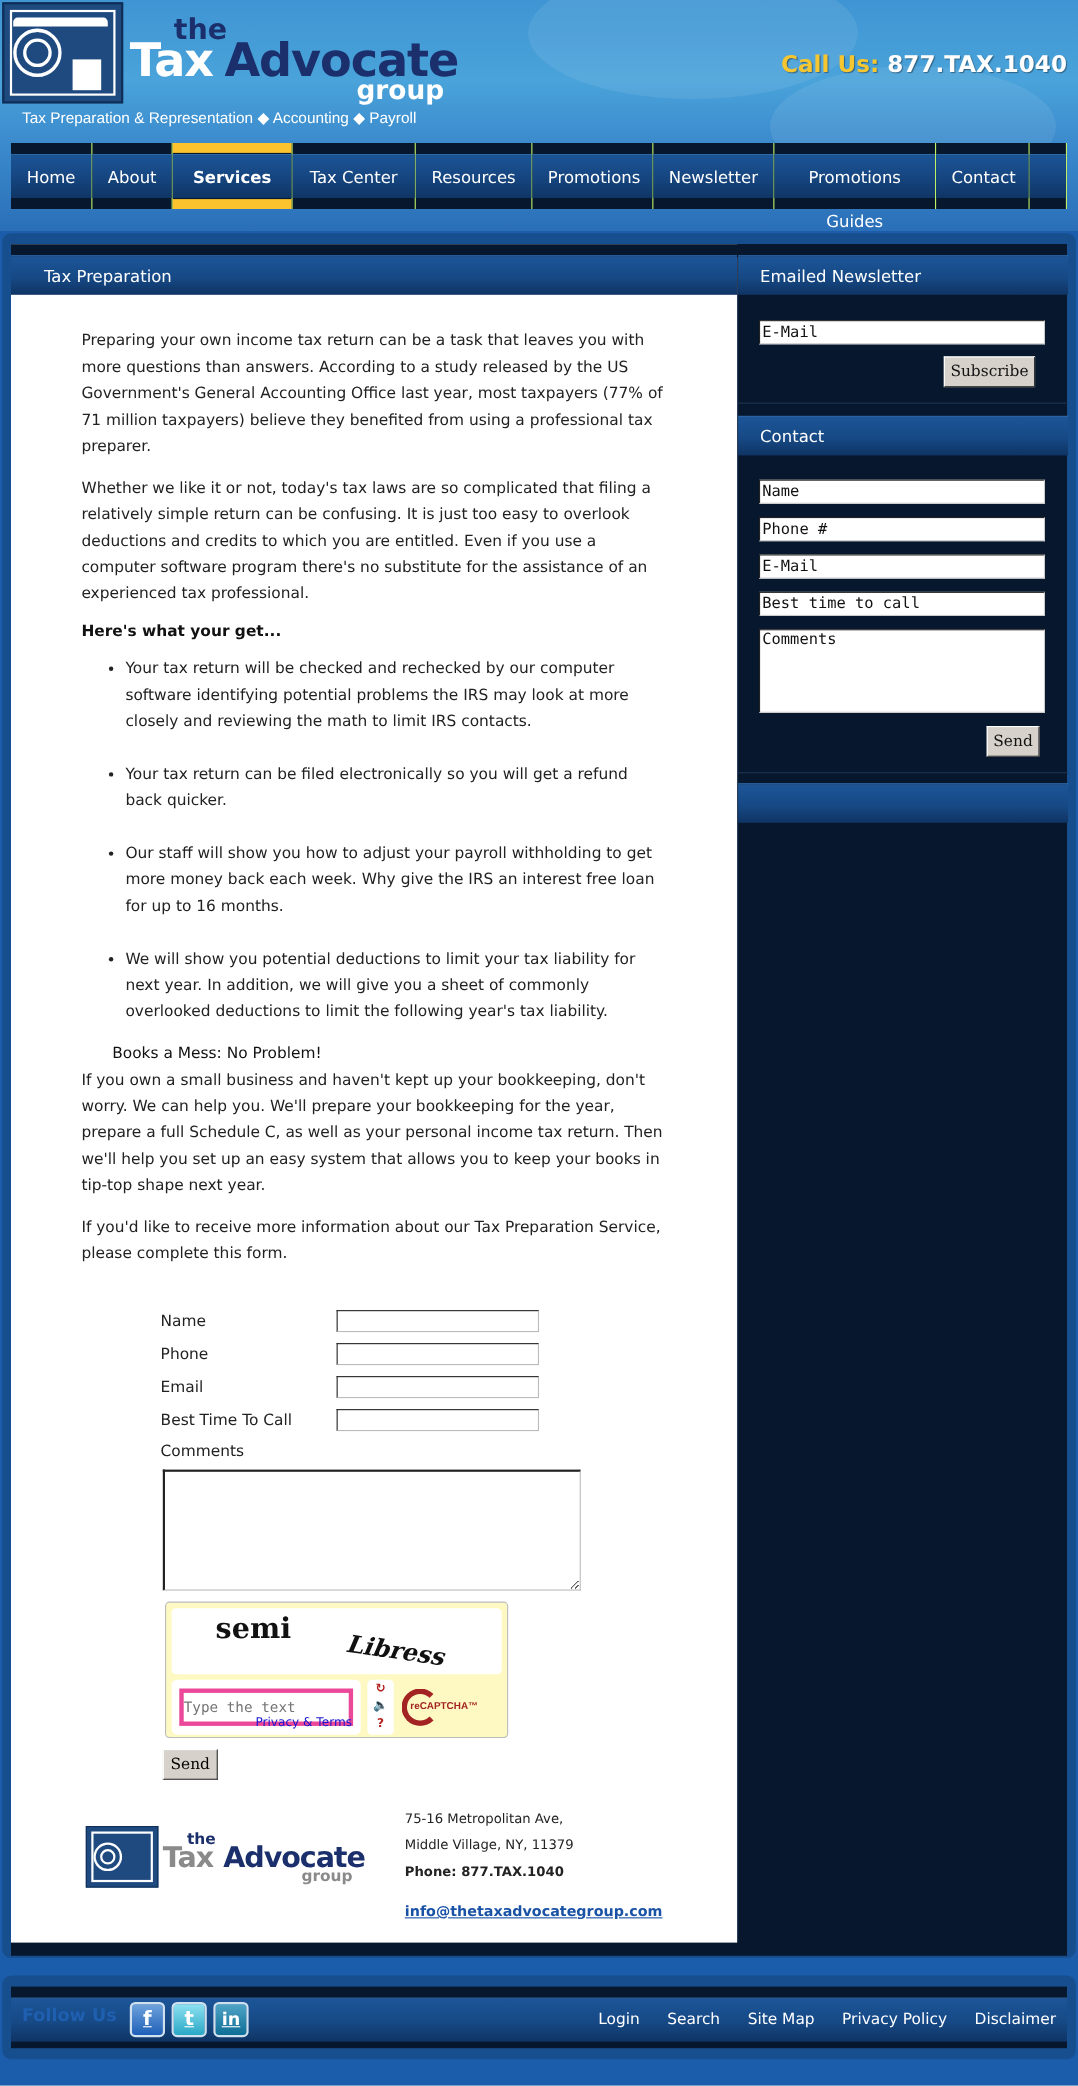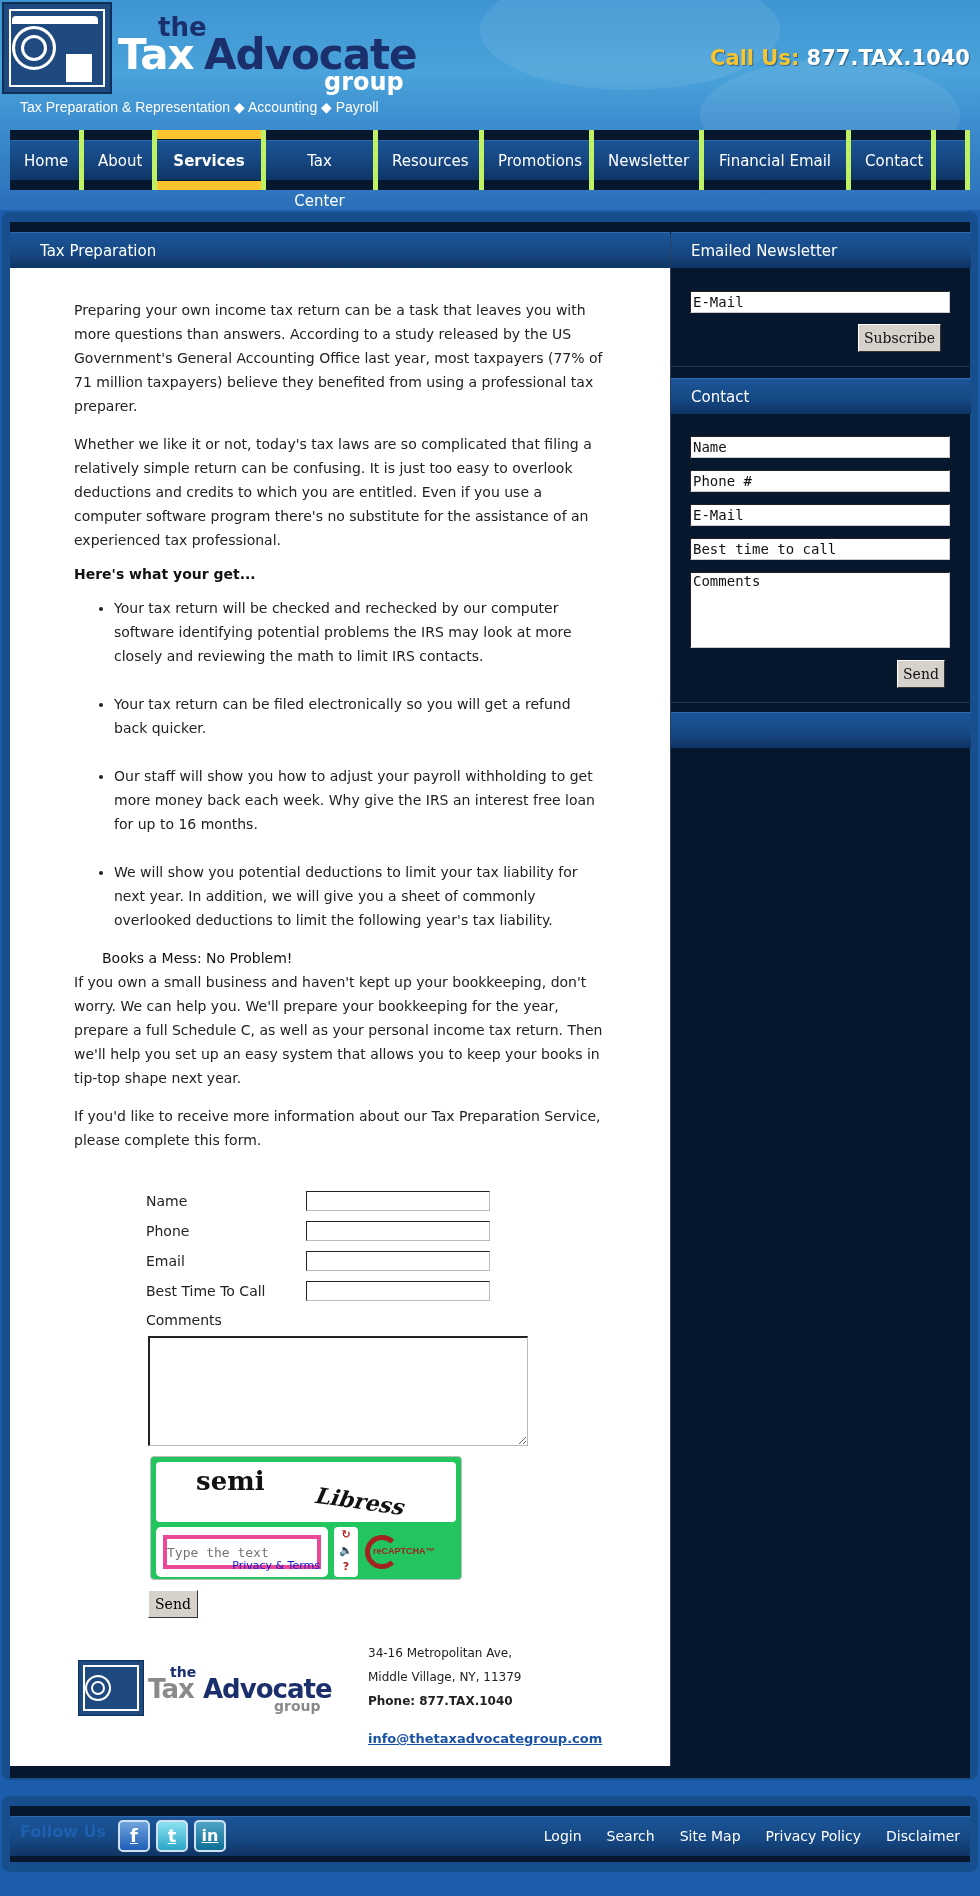--- a/index.html
+++ b/index.html
@@ -50,21 +50,21 @@
   }
   .call-us .label { color: #f6c631; }
 
   
   .nav {
     position: absolute; left: 10px; top: 130px; width: 960px; height: 60px;
     background: #07182e;
   }
   .nav ul { list-style: none; display: flex; height: 100%; }
   .nav li {
-    height: 100%; position: relative; border-right: 5px solid #bef264;
+    height: 100%; position: relative; border-right: 1px solid #bef264;
   }
   .nav li a {
     display: block; position: absolute; left: 0; right: 0; top: 10px; height: 40px;
     background: linear-gradient(180deg, #1b5496 0%, #164681 50%, #0f3565 100%);
     border-top: 1px solid #2d69a8;
     color: #fff; text-decoration: none; font: 15px "DejaVu Sans", sans-serif;
     line-height: 40px; text-align: center; padding: 0 14px;
   }
   .nav li.active .bar { position: absolute; left: 0; right: 0; height: 9px; background: #fbc32e; }
   .nav li.active .bar.top { top: 0; }
@@ -116,21 +116,21 @@
     width: 184px; height: 20px; border: 1px solid #bbb; border-top-color: #222; border-left-color: #222; background: #fff;
   }
   .qcomments-label { height: 28px; line-height: 28px; }
   .qcomments {
     position: absolute; left: 148px; top: 1336px; width: 380px; height: 110px;
     border: 1px solid #bbb; border-top: 2px solid #222; border-left: 2px solid #222; background: #fff;
   }
   
   .recaptcha {
     position: absolute; left: 150px; top: 1456px; width: 312px; height: 124px;
-    background: #22c55e; border: 1px solid #bbb; border-radius: 4px;
+    background: #fef9c3; border: 1px solid #bbb; border-radius: 4px;
   }
   .rc-img {
     position: absolute; left: 5px; top: 5px; width: 300px; height: 60px; background: #fff; border-radius: 4px;
   }
   .rc-word1 { position: absolute; left: 40px; top: 4px; font: bold 26px "DejaVu Serif", serif; color: #111; }
   .rc-word2 { position: absolute; left: 160px; top: 26px; font: bold 22px "DejaVu Serif", serif; color: #111; transform: rotate(8deg) skewX(-15deg); }
   .rc-inputbox {
     position: absolute; left: 5px; top: 70px; width: 172px; height: 50px; background: #fff; border-radius: 5px;
   }
   .rc-inputbox input {
@@ -261,21 +261,21 @@
     <li style="width:106px">
         <a href="#">Resources</a>
       </li>
     <li style="width:110px">
         <a href="#">Promotions</a>
       </li>
     <li style="width:110px">
         <a href="#">Newsletter</a>
       </li>
     <li style="width:147px">
-        <a href="#">Financial Email</a>
+        <a href="#">Promotions Guides</a>
       </li>
     <li style="width:85px">
         <a href="#">Contact</a>
       </li>
     <li class="tail">
         <a></a>
       </li>
   </ul>
 </nav>
 
@@ -348,21 +348,21 @@
   <div class="box">
       <div class="inner"></div>
       <div class="sp"></div>
     </div>
   <span class="the">the</span>
   <span class="tax">Tax</span>
   <span class="adv">Advocate</span>
   <span class="grp">group</span>
 </div>
 <div class="address">
-  <div>34-16 Metropolitan Ave,</div>
+  <div>75-16 Metropolitan Ave,</div>
   <div>Middle Village, NY, 11379</div>
   <div class="phone">Phone: 877.TAX.1040</div>
   <a href="#">info@thetaxadvocategroup.com</a>
 </div>
 
 <div class="panel-head side-head nl-head">Emailed Newsletter</div>
 <input class="side-input" style="top: 291px;" type="text" value="E-Mail">
 <button class="side-btn" style="left:858px;top:324px;">Subscribe</button>
 <div class="side-sep" style="top:366px"></div>
 

